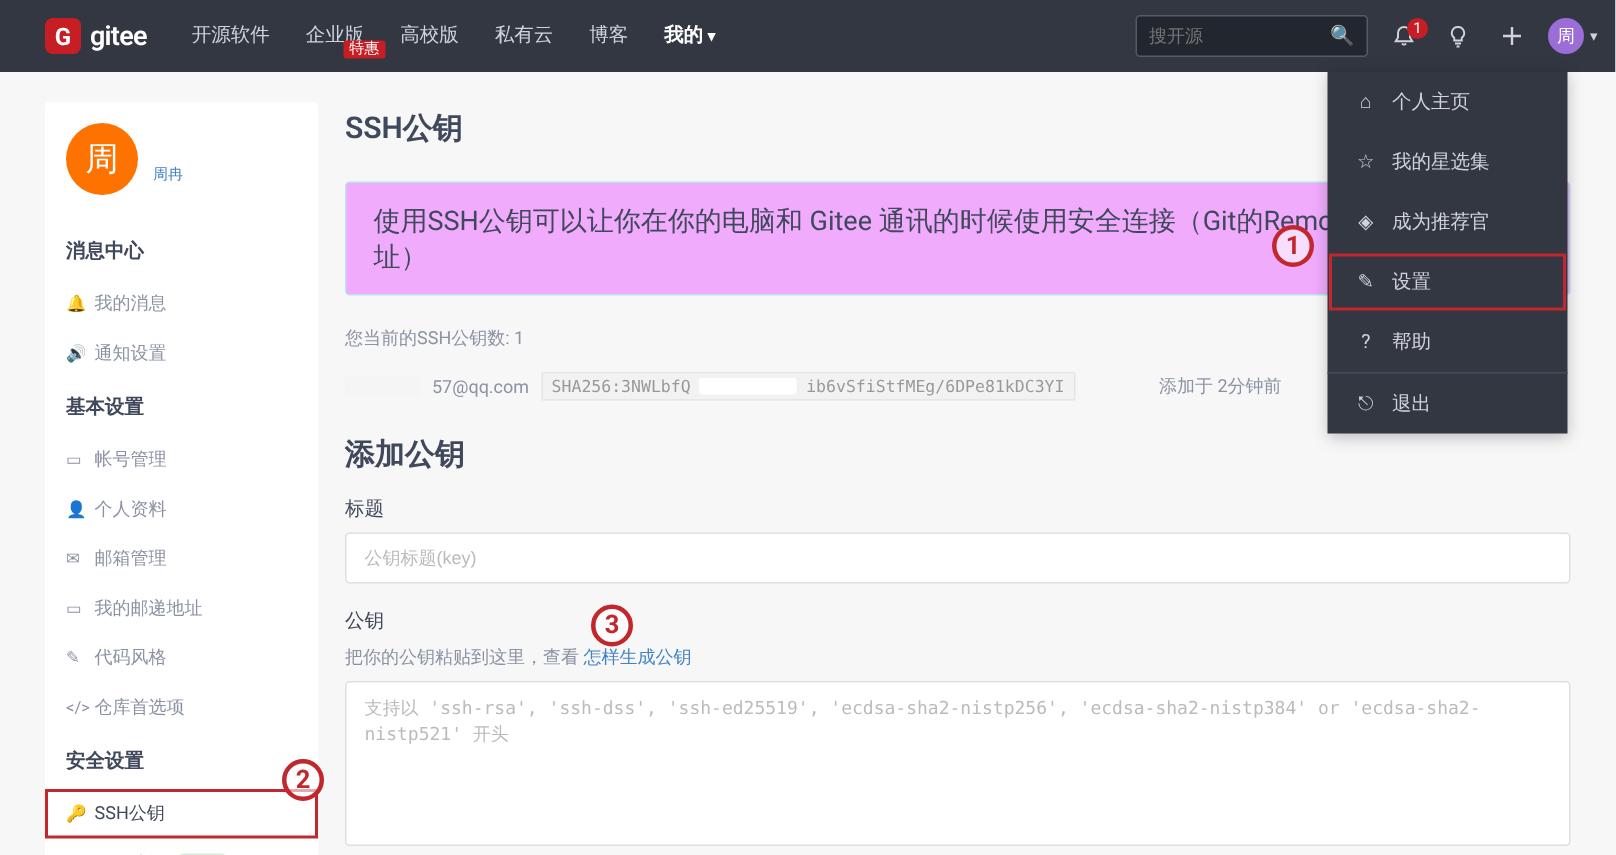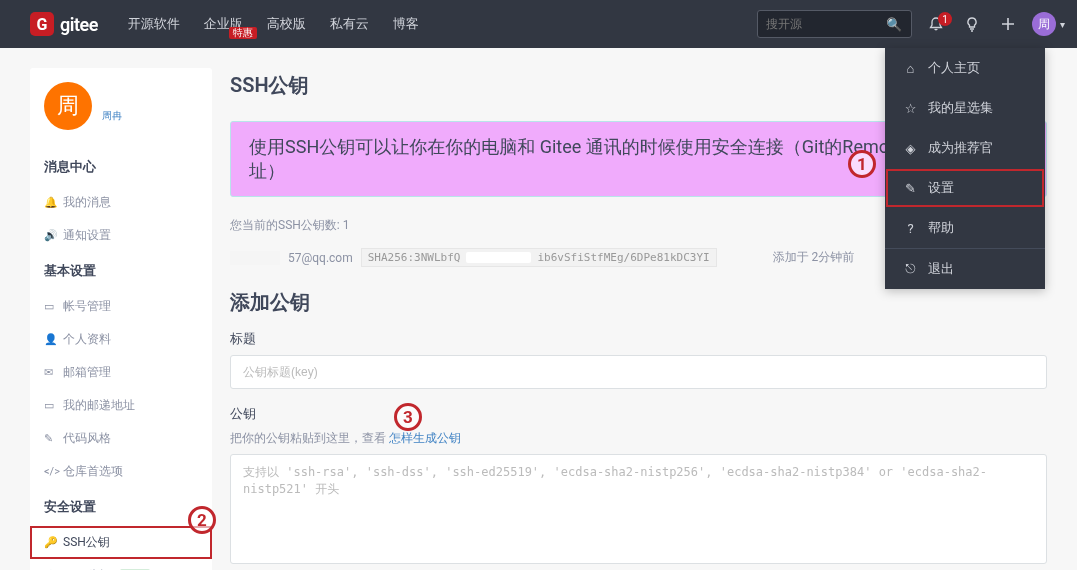--- a/index.html
+++ b/index.html
@@ -70,20 +70,21 @@
   <div class="logo">
     <div class="logo-icon">G</div>
     <span class="logo-text">gitee</span>
   </div>
   <div class="nav">
     <div class="nav-item"><span>开源软件</span></div>
     <div class="nav-item"><span>企业版</span><span class="nav-badge">特惠</span></div>
     <div class="nav-item"><span>高校版</span></div>
     <div class="nav-item"><span>私有云</span></div>
     <div class="nav-item"><span>博客</span></div>
+    <div class="nav-item active"><span>我的</span><span class="chevron">▾</span></div>
   </div>
   <div class="header-right">
     <div class="search-box">
       <input class="search-input" placeholder="搜开源" style="">
       <span style="color:#888">🔍</span>
     </div>
     <div class="header-icon">
       <svg width="16" height="16" viewBox="0 0 16 16" fill="none" stroke="currentColor" stroke-width="1.3">
           <path d="M8 2a4 4 0 0 0-4 4v3l-1.5 2.5h11L12 9V6a4 4 0 0 0-4-4zM6.7 13a1.5 1.5 0 0 0 2.6 0"></path>
         </svg>

